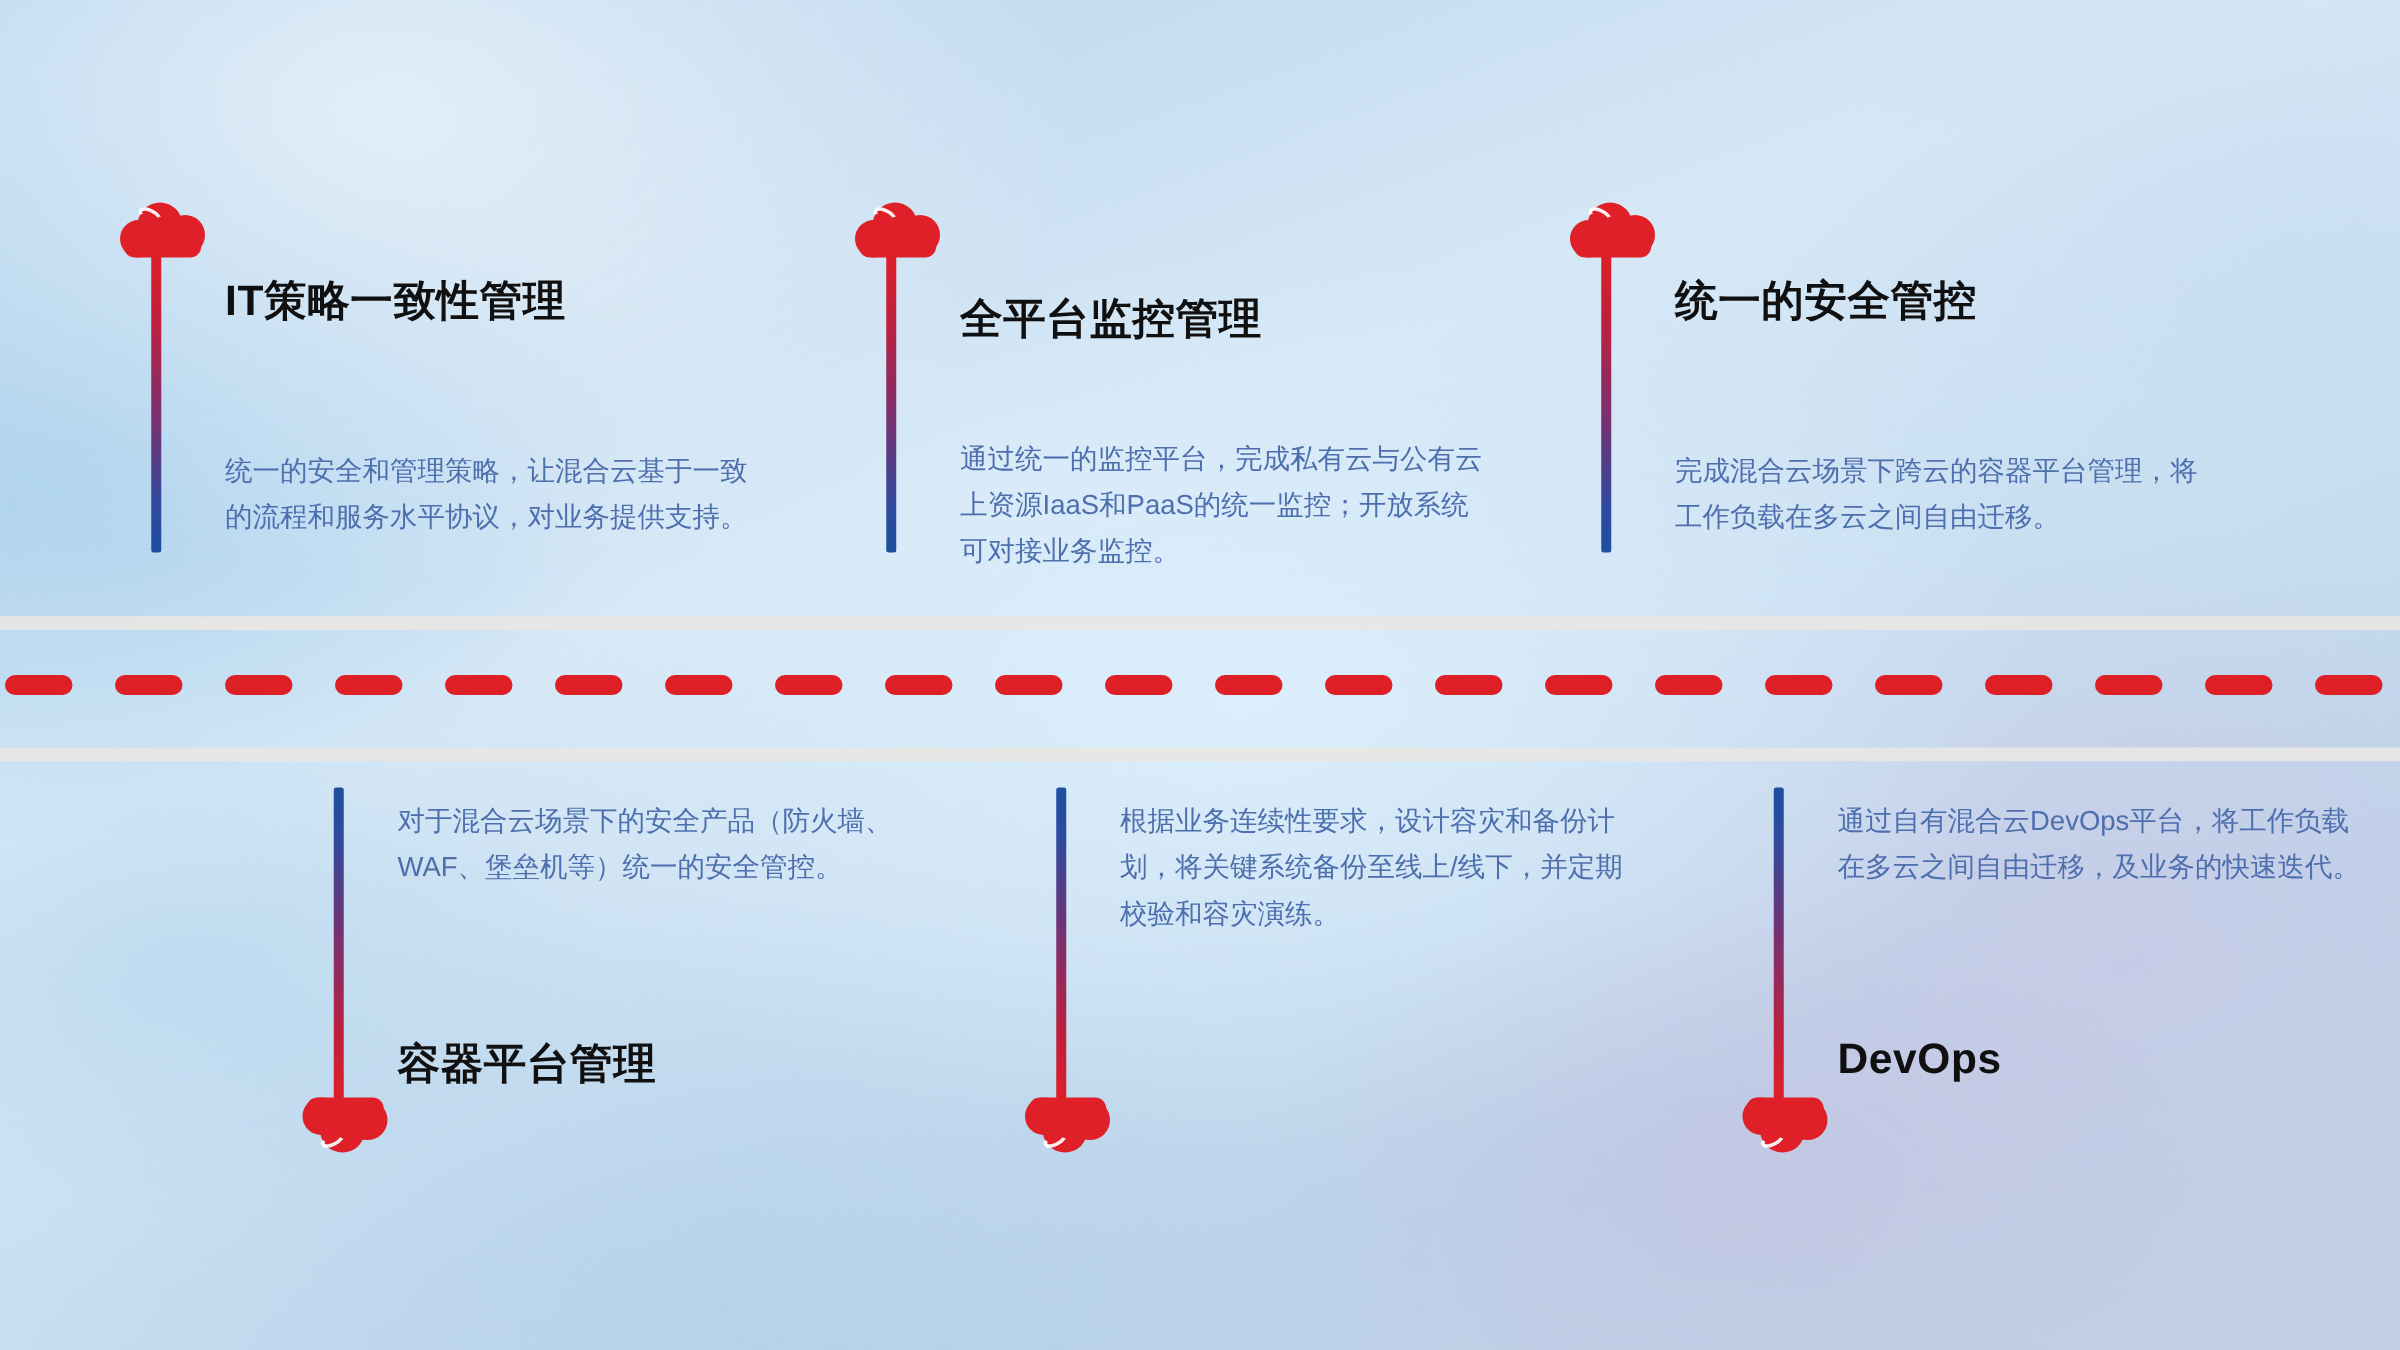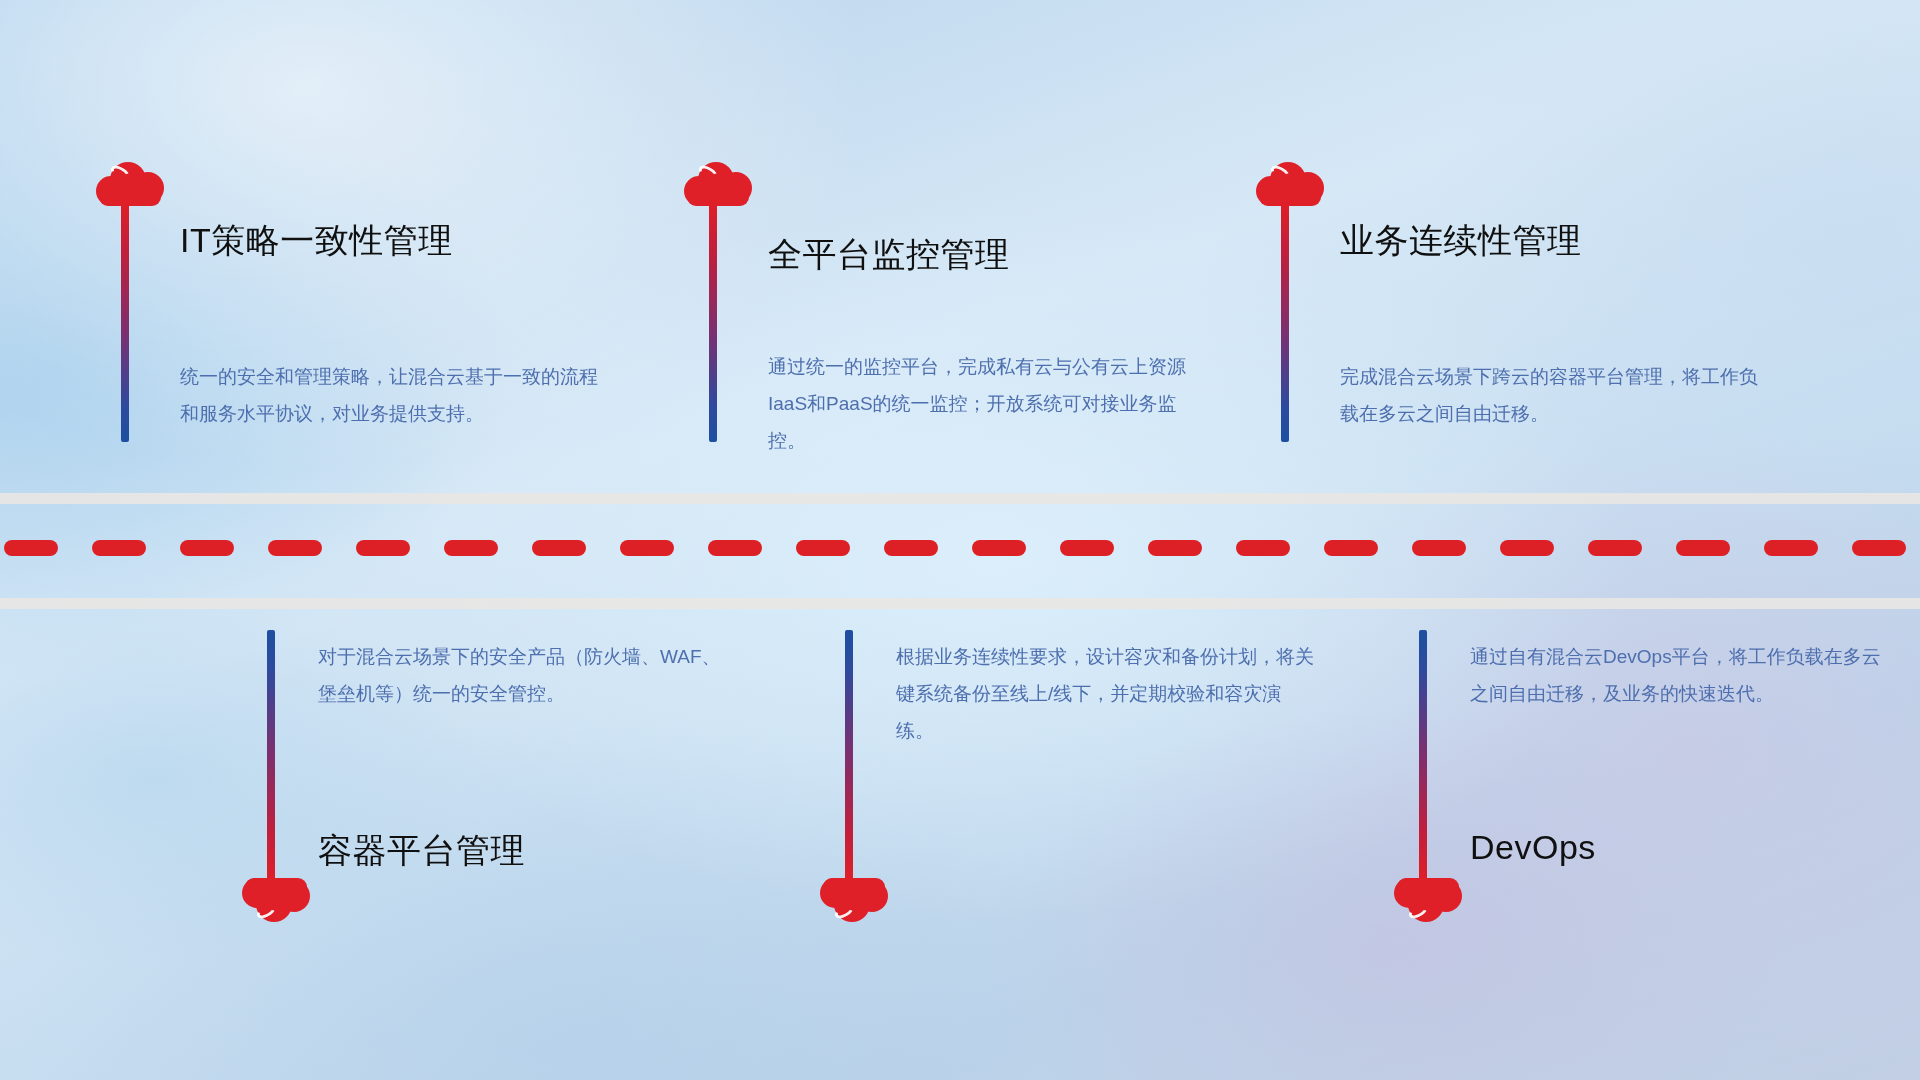--- a/index.html
+++ b/index.html
@@ -128,29 +128,29 @@
     background: linear-gradient(180deg, #e01f27 0%, #c01f3c 22%, #7a3070 55%, #2e4a9e 85%, #1d4fa0 100%);
   }
   .stem.up {
     background: linear-gradient(180deg, #1d4fa0 0%, #2e4a9e 16%, #7a3070 48%, #c01f3c 80%, #e01f27 100%);
   }
 
   
   .title {
     position: absolute;
     font-size: 34px;
-    font-weight: 400;
+    font-weight: 700;
     color: #101010;
     letter-spacing: 0.5px;
     white-space: nowrap;
     z-index: 6;
   }
   .body-text {
     position: absolute;
-    font-size: 19px;
+    font-size: 22px;
     line-height: 37px;
     color: #4e6fae;
     width: 430px;
     z-index: 6;
     text-align: left;
   }
 
   
   .col-top .cloud  { position: absolute; top: 0;   left: 0; }
   .col-top .stem   { position: absolute; top: 42px; left: 25px; height: 240px; }
@@ -192,21 +192,21 @@
   <div class="pin col-top" style="left:1256px; top:160px; width:520px; height:300px;">
     <div class="cloud">
       <span class="puff p1"></span>
         <span class="puff p2"></span>
         <span class="puff p3"></span>
       <span class="base"></span>
         <span class="shine"></span>
     </div>
     <div class="stem down"></div>
   </div>
-  <div class="title" style="left:1340px; top:218px;">业务连续性管理</div>
+  <div class="title" style="left:1340px; top:218px;">统一的安全管控</div>
   <div class="body-text" style="left:1340px; top:358px; width:420px;">完成混合云场景下跨云的容器平台管理，将工作负载在多云之间自由迁移。</div>
 
   <div class="road">
     <div class="road-line top"></div>
     <div class="road-dash" id="road-dash">
         <span class="dash-seg" style="background: rgb(221, 32, 38);"></span>
         <span class="dash-seg" style="background: rgb(221, 32, 38);"></span>
         <span class="dash-seg" style="background: rgb(221, 32, 38);"></span>
         <span class="dash-seg" style="background: rgb(221, 32, 38);"></span>
         <span class="dash-seg" style="background: rgb(221, 32, 38);"></span>

